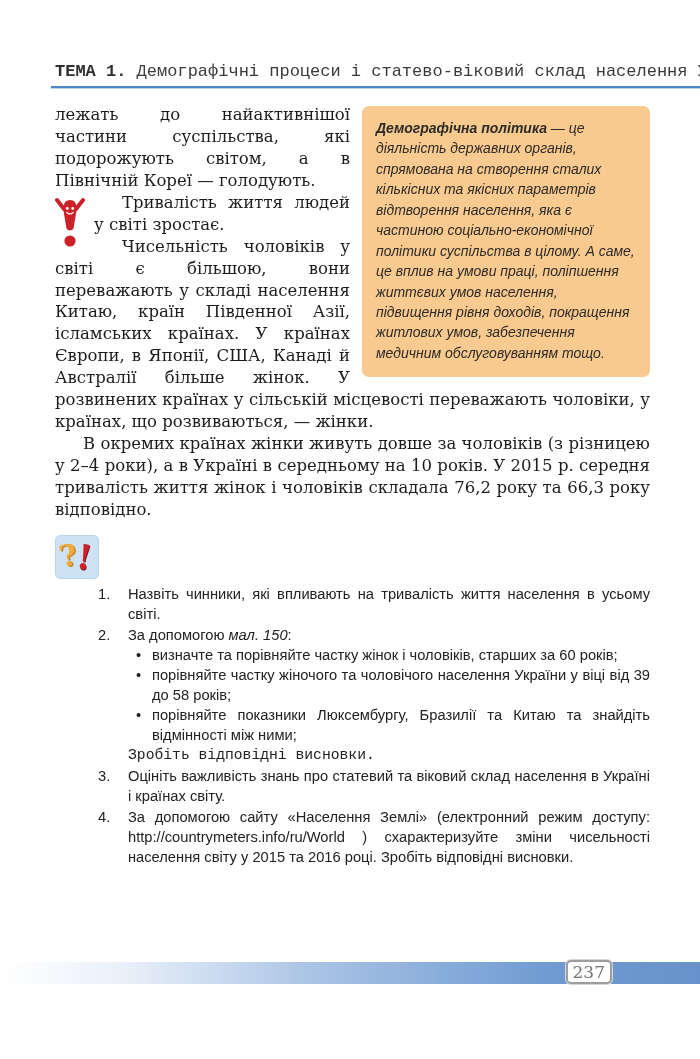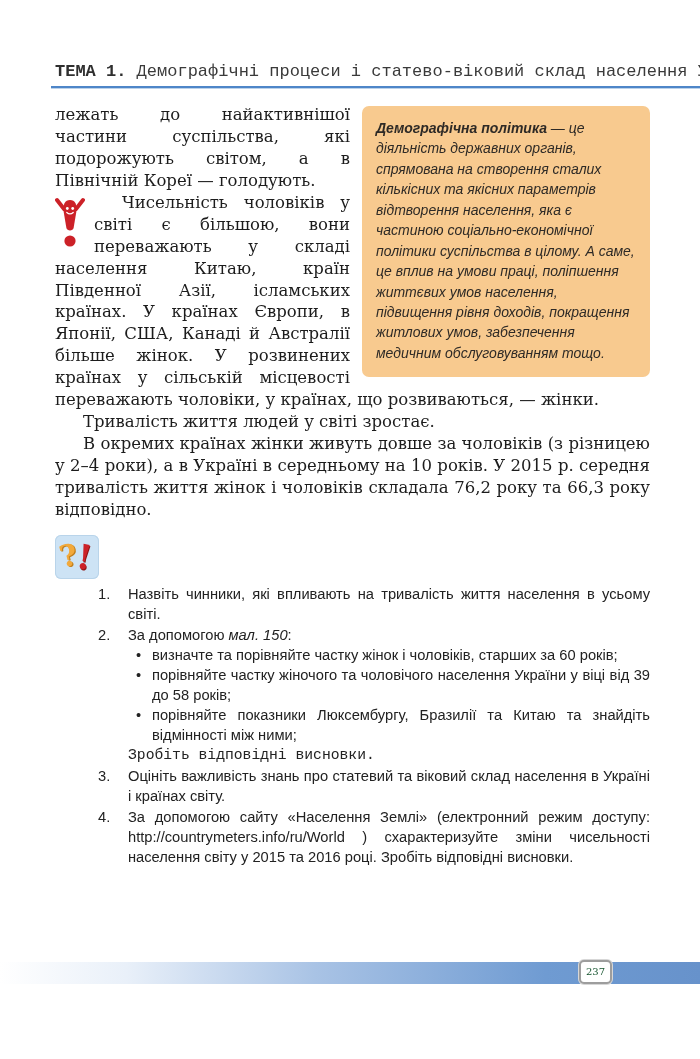--- a/index.html
+++ b/index.html
@@ -90,21 +90,21 @@
     position:absolute;left:0;right:0;top:962px;height:22px;
     background:linear-gradient(to right,#ffffff 0%,#e9f0f9 18%,#a9c3e5 45%,var(--footer-bar-blue) 78%,#6792cb 100%);
   }
   .page-num{
     position:absolute;right:88px;top:-2px;
     background:#ffffff;
     border:2px solid #9d9d9d;
     border-radius:5px;
     padding:0 5px;
     font-family:"DejaVu Serif",serif;
-    font-size:10px;line-height:20px;color:#14532d;
+    font-size:17px;line-height:20px;color:#737373;
     box-shadow:0 0 0 1px #d7d7d7;
   }
 </style>
 </head>
 <body>
 
 <div class="page">
 
   <div class="header">
     <span class="theme-label">ТЕМА 1.</span><span> Демографічні процеси і статево-віковий склад населення України та світу</span>
@@ -124,22 +124,22 @@
         <path d="M9 14 L2 5" stroke="#cc2128" stroke-width="4" stroke-linecap="round" fill="none"></path>
         <path d="M21 14 L28 5" stroke="#cc2128" stroke-width="4" stroke-linecap="round" fill="none"></path>
         <path d="M15 5 C20 5 22.5 9.5 21.3 17 L18.6 33 C18 36.3 12 36.3 11.4 33 L8.7 17 C7.5 9.5 10 5 15 5 Z" fill="#cc2128"></path>
         <circle cx="12.3" cy="13.5" r="1.4" fill="#ffffff"></circle>
         <circle cx="17.7" cy="13.5" r="1.4" fill="#ffffff"></circle>
         <path d="M11.8 17.5 Q15 20.3 18.2 17.5" stroke="#ffffff" stroke-width="1.3" fill="none" stroke-linecap="round"></path>
         <circle cx="15" cy="46" r="5.6" fill="#cc2128"></circle>
       </svg>
     </p>
 
+    <p class="p indent">Тривалість життя людей у світі зростає.</p>
     <p class="p indent">Чисельність чоловіків у світі є більшою, вони переважають у складі населення Китаю, країн Південної Азії, ісламських країнах. У країнах Європи, в Японії, США, Канаді й Австралії більше жінок. У розвинених країнах у сільській місцевості переважають чоловіки, у країнах, що розвиваються, — жінки.</p>
-    <p class="p indent">Тривалість життя людей у світі зростає.</p>
     <p class="p indent">В окремих країнах жінки живуть довше за чоловіків (з різницею у 2–4 роки), а в Україні в середньому на 10 років. У 2015 р. середня тривалість життя жінок і чоловіків складала 76,2 року та 66,3 року відповідно.</p>
 
     <section class="questions">
       <div class="q-header">
         <div class="q-icon">
           <span class="q-mark">?</span>
           <span class="e-mark">!</span>
         </div>
       </div>
 

